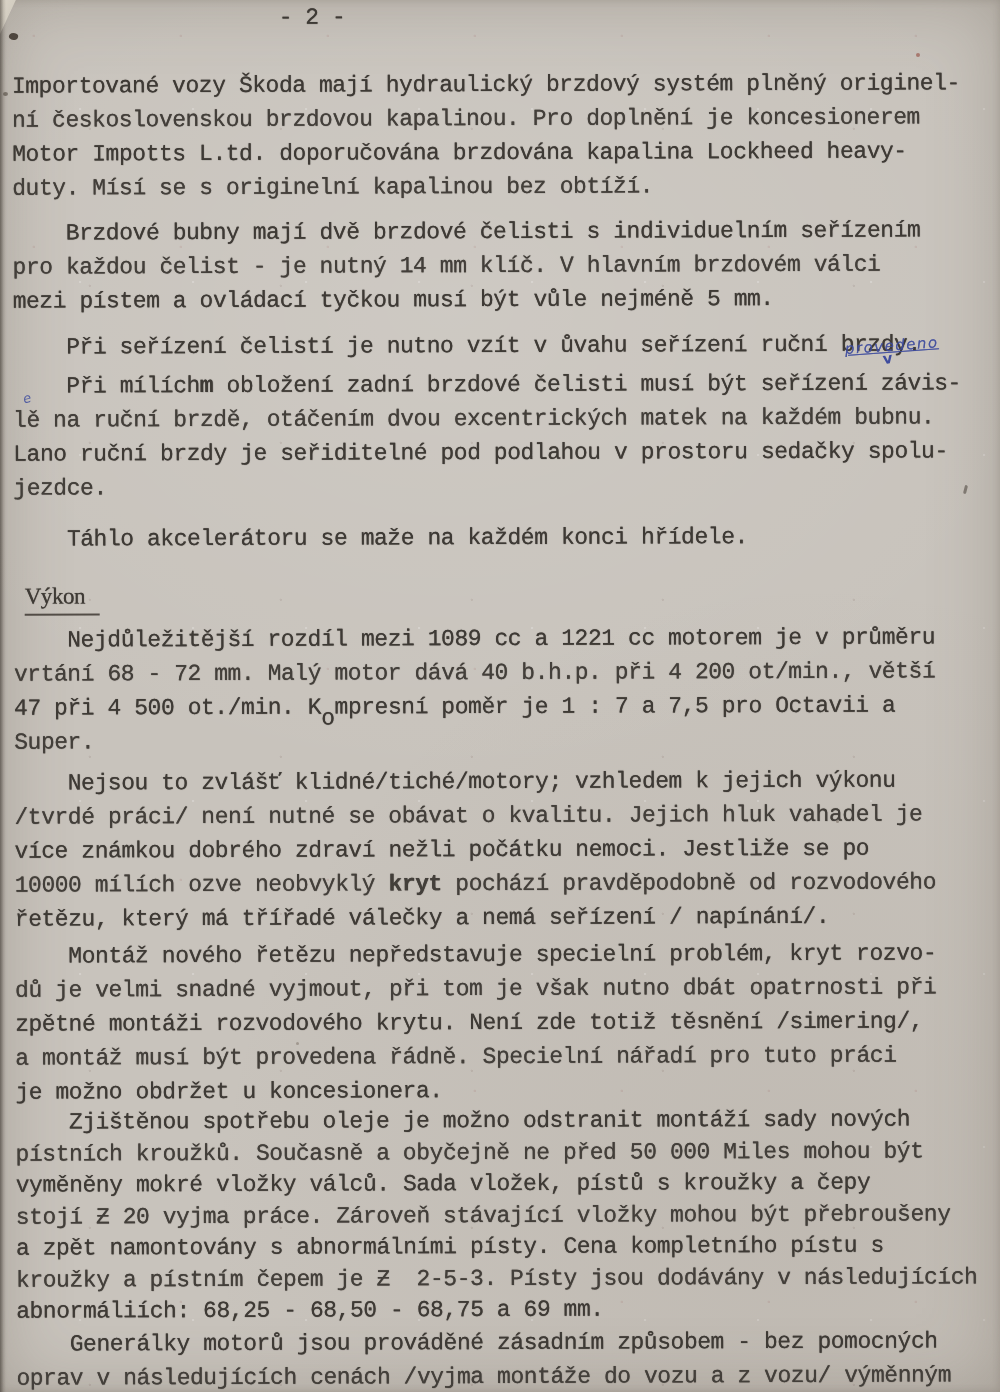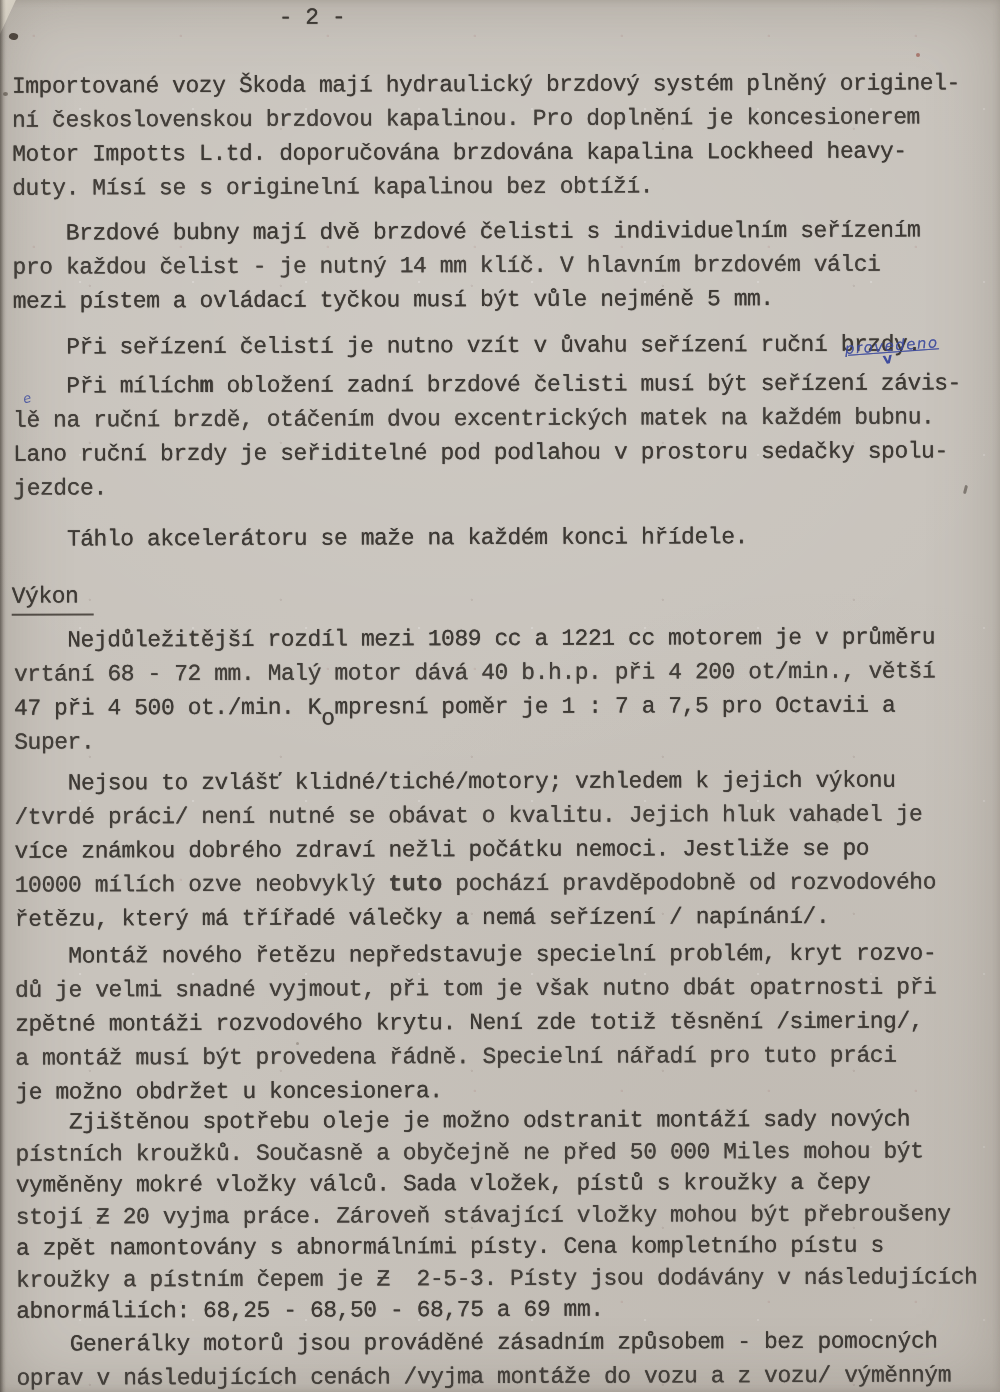--- a/index.html
+++ b/index.html
@@ -19,21 +19,21 @@
   }
   .content{position:absolute;inset:0;transform:rotate(-0.2deg);}
   .para{position:absolute;left:14px;right:6px;}
   .line{
     white-space:pre;font-size:23px;line-height:34px;letter-spacing:-0.45px;
     text-shadow:0 0 0.7px rgba(58,53,48,0.85), 0.5px 0.5px 0 rgba(58,53,48,0.12);
   }
   .line:nth-child(even){color:#433f3a;}
   .tight .line{line-height:31.5px;}
   .pagenum{position:absolute;left:281px;top:0;}
-  .heading-wrap{position:absolute;left:12px;top:578px;}
+  .heading-wrap{position:absolute;left:25px;top:578px;font-family:Liberation Serif, serif;}
   .heading-wrap .line{
     display:inline-block;border-bottom:2px solid rgba(62,56,50,0.85);
     padding-right:15px;padding-bottom:0px;
   }
   .overstrike{font-weight:bold;}
   .drop{position:relative;top:0.48em;}
   .ink{color:#3e4c9e;}
   .hand{
     position:absolute;left:846px;top:338px;font-size:15px;font-style:italic;
     letter-spacing:1.5px;transform:rotate(-4deg);opacity:0.92;
@@ -119,21 +119,21 @@
       <div class="line">    Nejdůležitější rozdíl mezi 1089 cc a 1221 cc motorem je v průměru</div>
       <div class="line">vrtání 68 - 72 mm. Malý motor dává 40 b.h.p. při 4 200 ot/min., větší</div>
       <div class="line"><span>47 při 4 500 ot./min. K</span><span class="drop">o</span><span>mpresní poměr je 1 : 7 a 7,5 pro Octavii a</span></div>
       <div class="line">Super.</div>
     </div>
 
     <div class="para" style="top:765px">
       <div class="line">    Nejsou to zvlášť klidné/tiché/motory; vzhledem k jejich výkonu</div>
       <div class="line">/tvrdé práci/ není nutné se obávat o kvalitu. Jejich hluk vahadel je</div>
       <div class="line">více známkou dobrého zdraví nežli počátku nemoci. Jestliže se po</div>
-      <div class="line"><span>10000 mílích ozve neobvyklý </span><span class="overstrike">tuto</span><span> pochází pravděpodobně od rozvodového</span></div>
+      <div class="line"><span>10000 mílích ozve neobvyklý </span><span class="overstrike">kryt</span><span> pochází pravděpodobně od rozvodového</span></div>
       <div class="line">řetězu, který má třířadé válečky a nemá seřízení / napínání/.</div>
     </div>
 
     <div class="para" style="top:938px">
       <div class="line">    Montáž nového řetězu nepředstavuje specielní problém, kryt rozvo-</div>
       <div class="line">dů je velmi snadné vyjmout, při tom je však nutno dbát opatrnosti při</div>
       <div class="line">zpětné montáži rozvodového krytu. Není zde totiž těsnění /simering/,</div>
       <div class="line">a montáž musí být provedena řádně. Specielní nářadí pro tuto práci</div>
       <div class="line">je možno obdržet u koncesionera.</div>
     </div>

